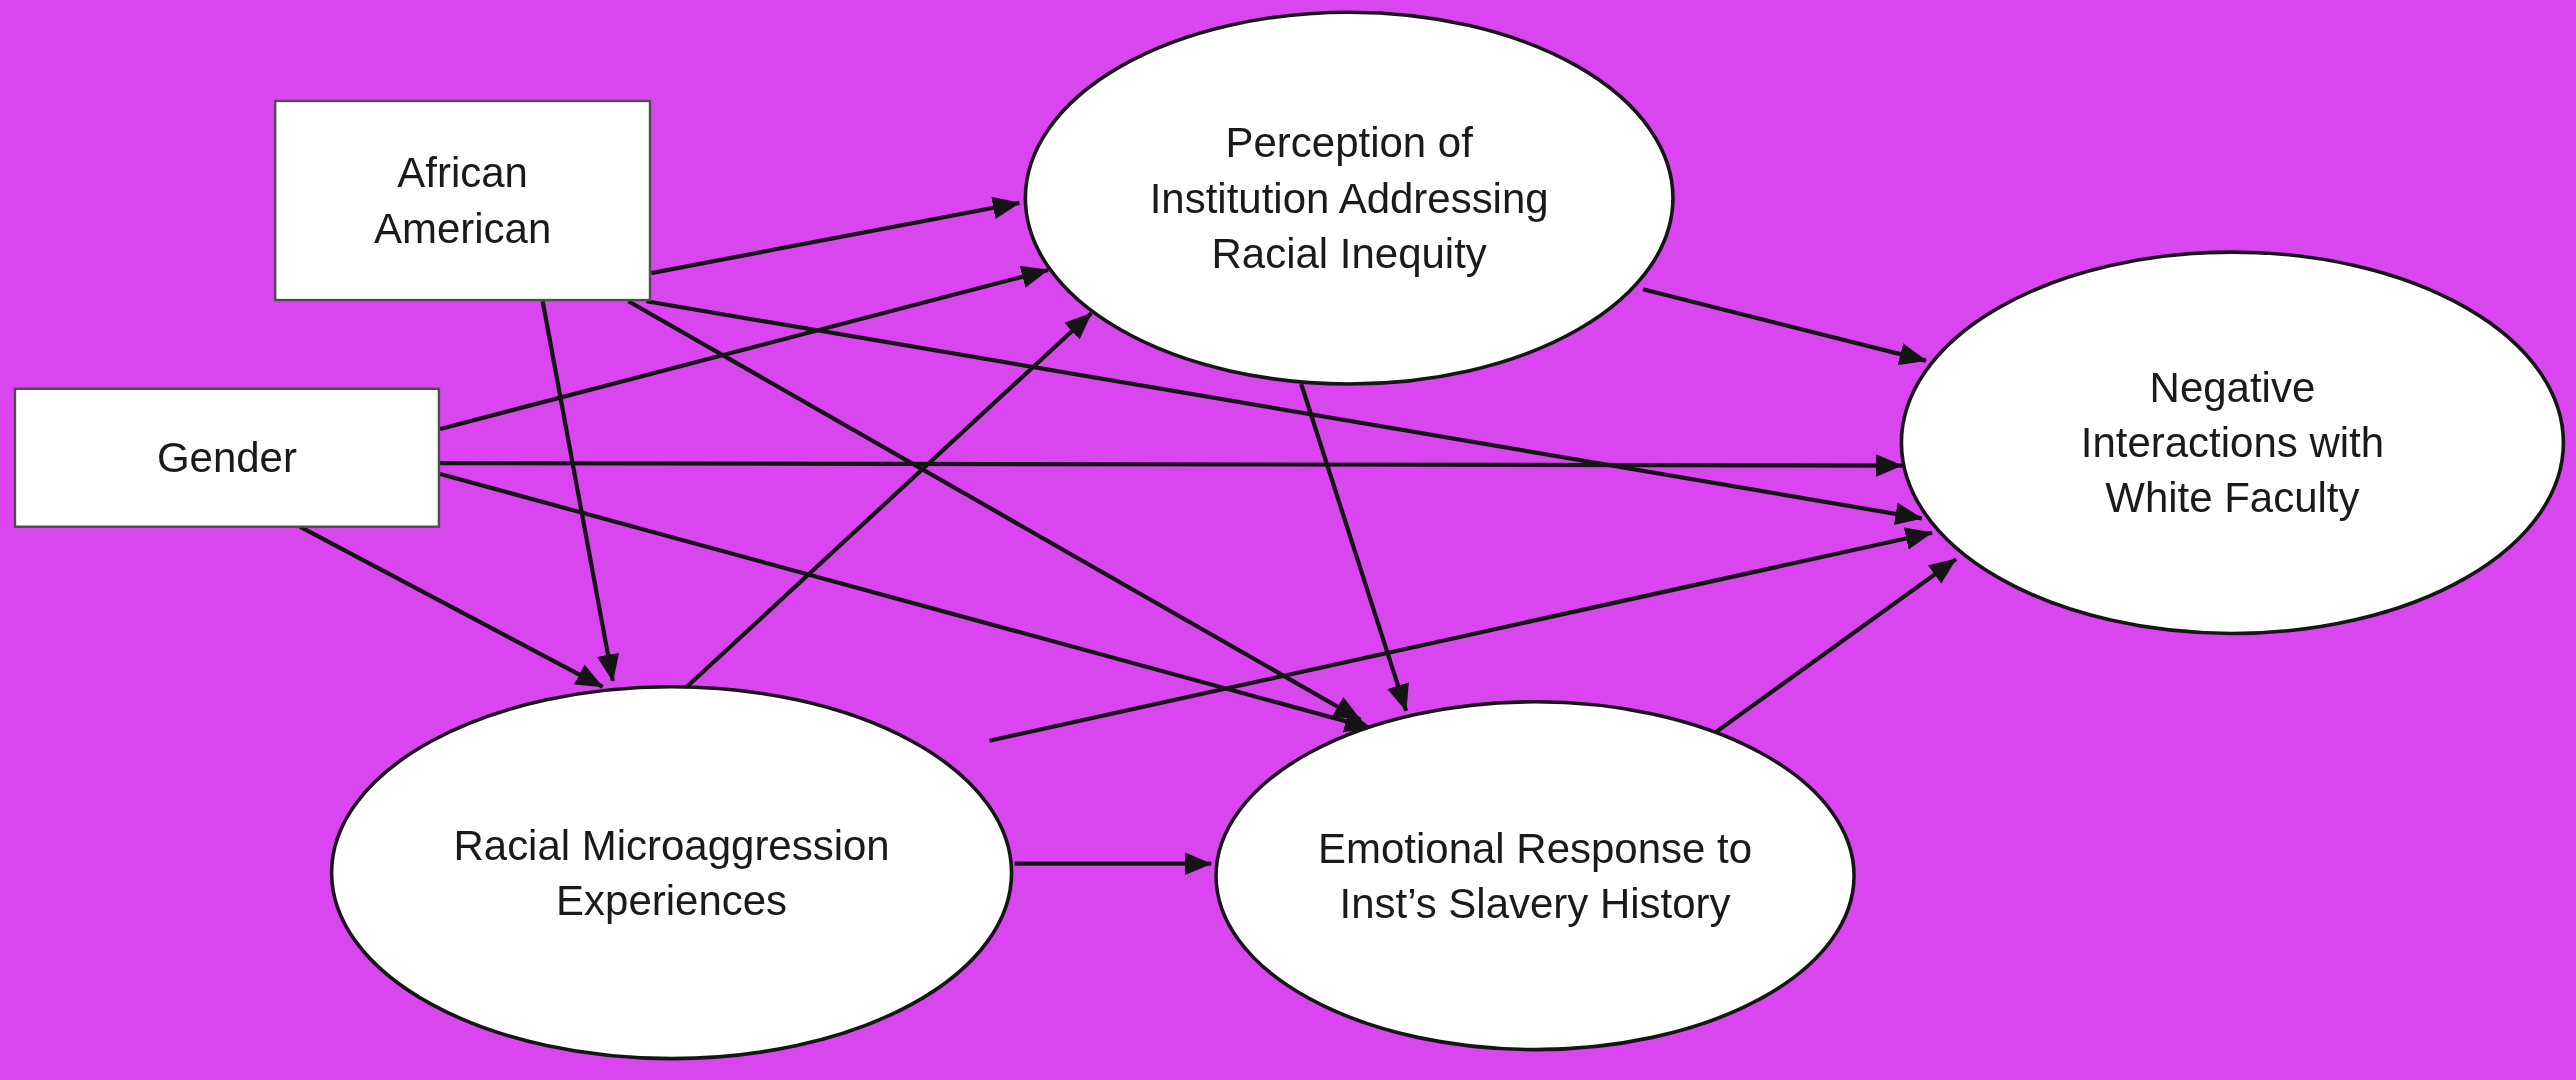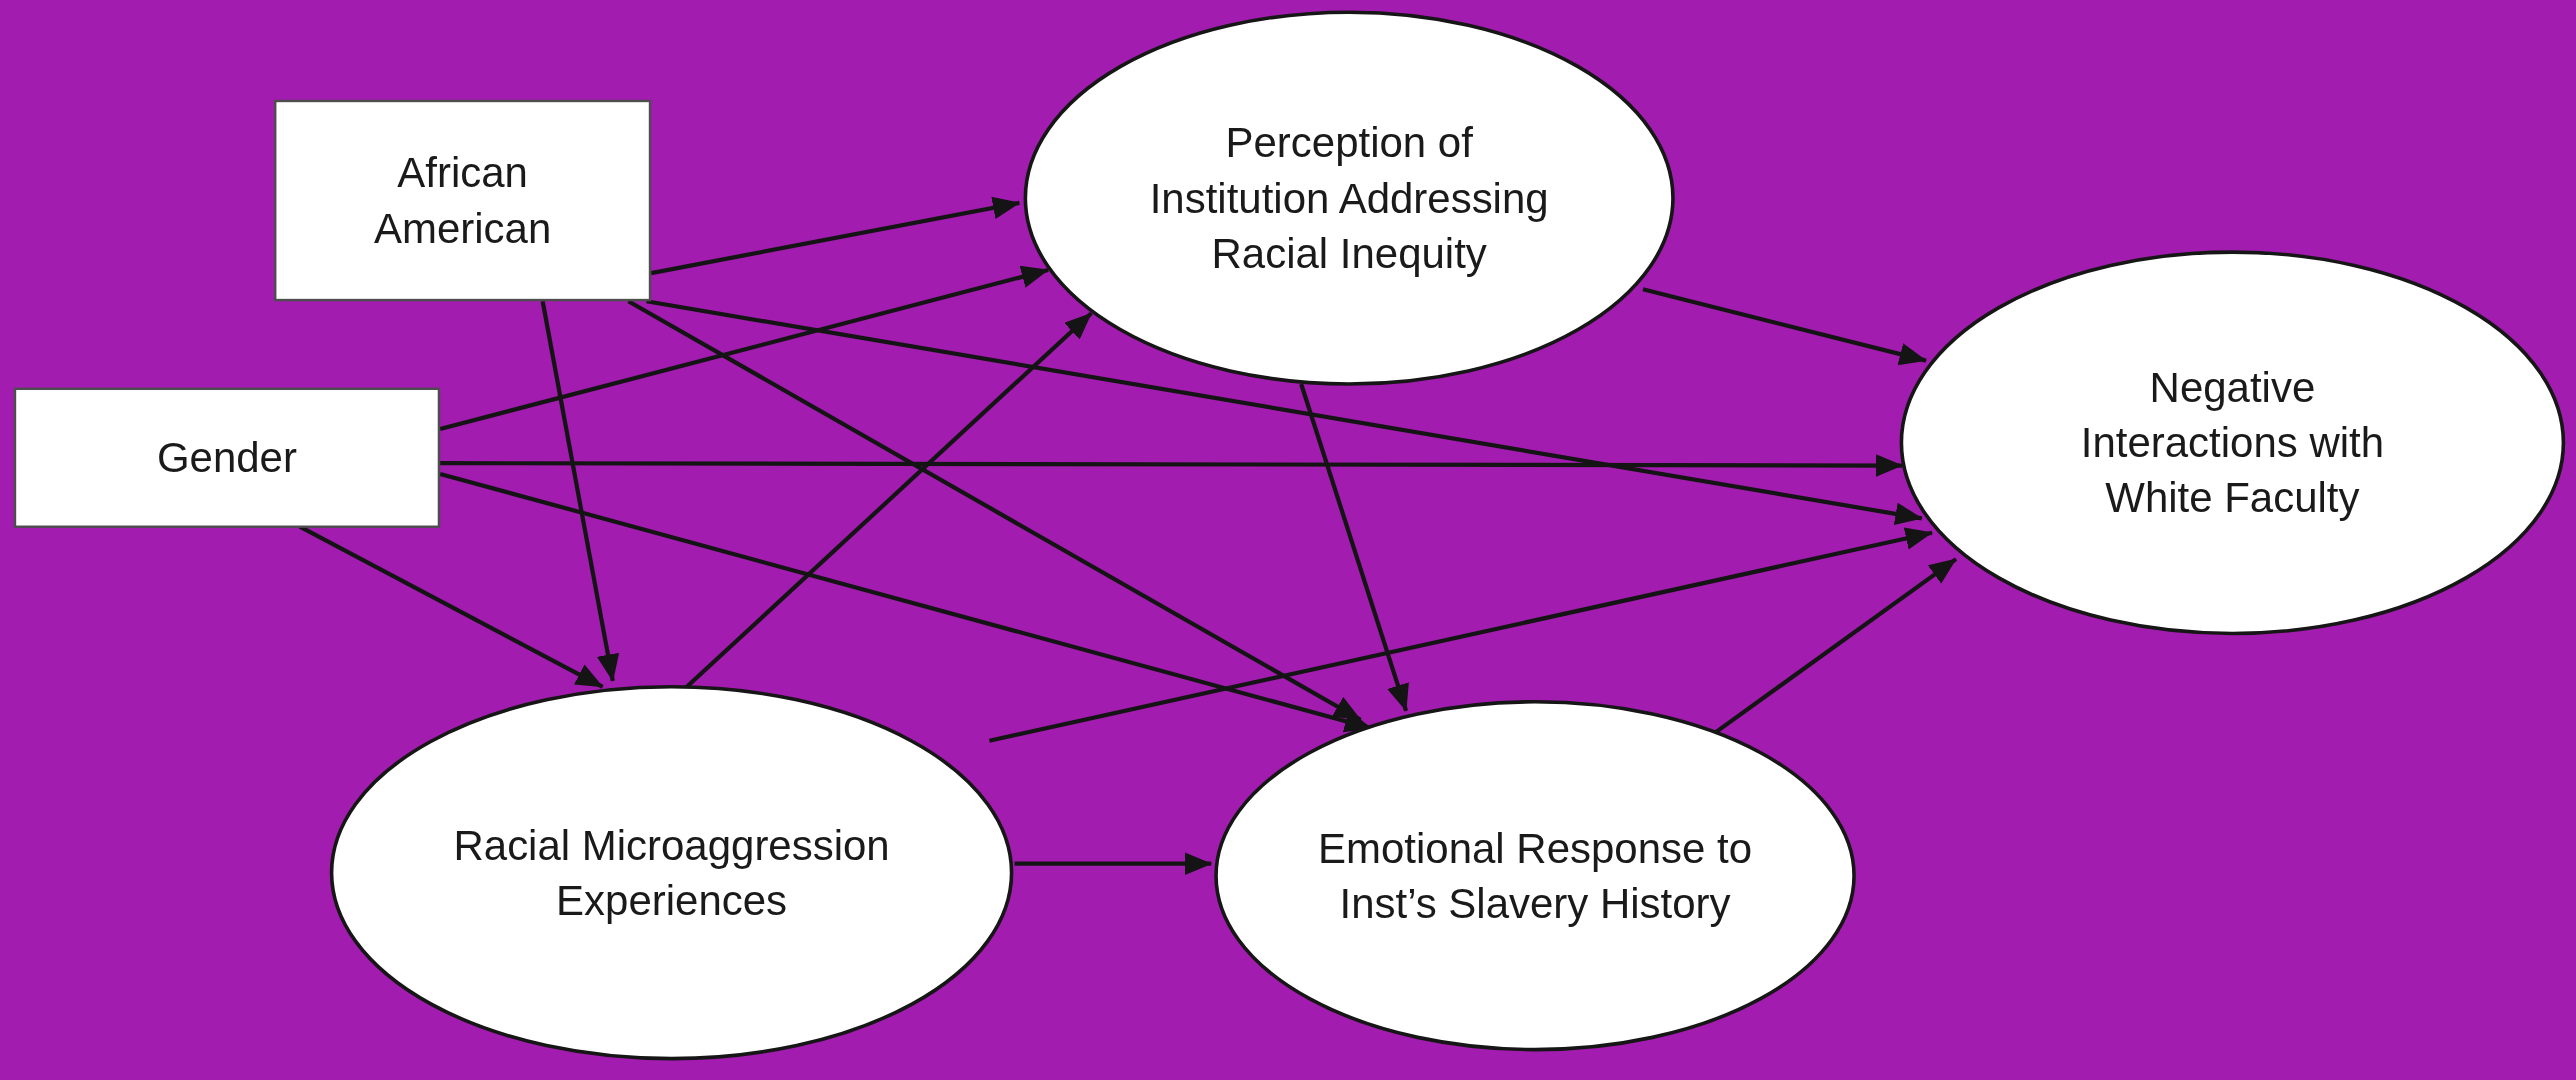--- a/index.html
+++ b/index.html
@@ -5,21 +5,21 @@
   html, body {
     margin: 0;
     padding: 0;
     background: #ffffff;
     overflow: hidden;
   }
   .stage {
     width: 2576px;
     height: 1081px;
     position: relative;
-    background: #a21caf;
+    background: #d946ef;
   }
   svg {
     display: block;
   }
   .edge-line {
     fill: none;
     stroke: #141414;
     stroke-width: 7;
     stroke-linecap: butt;
   }

